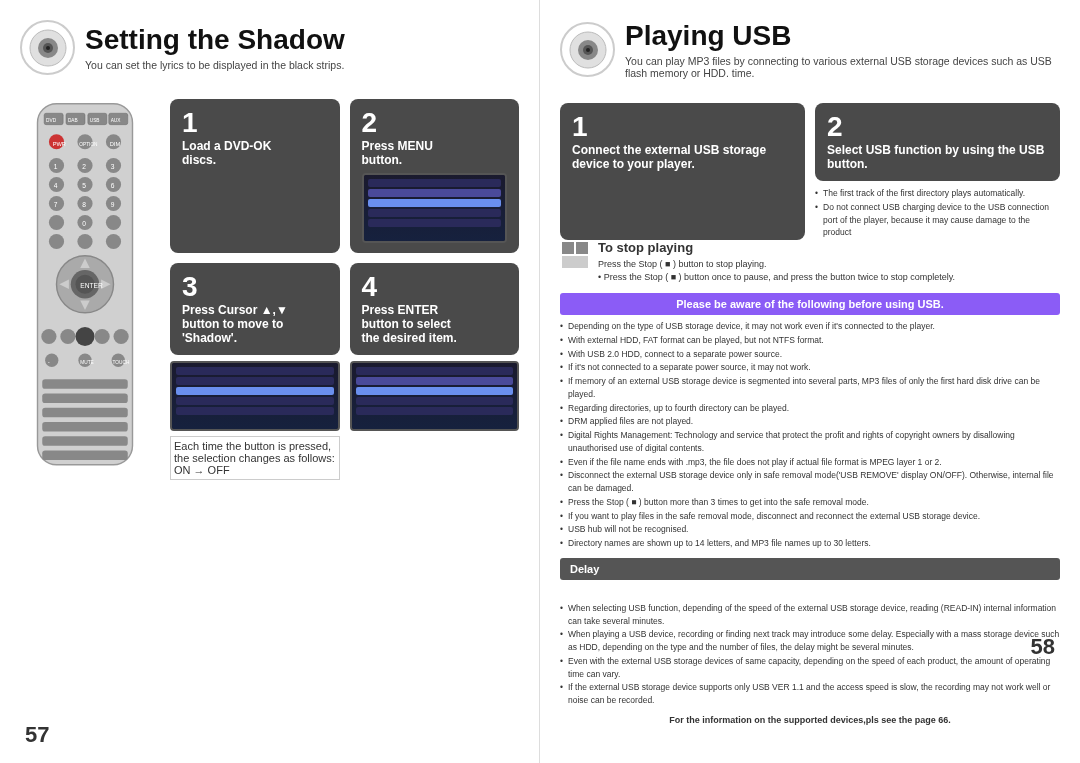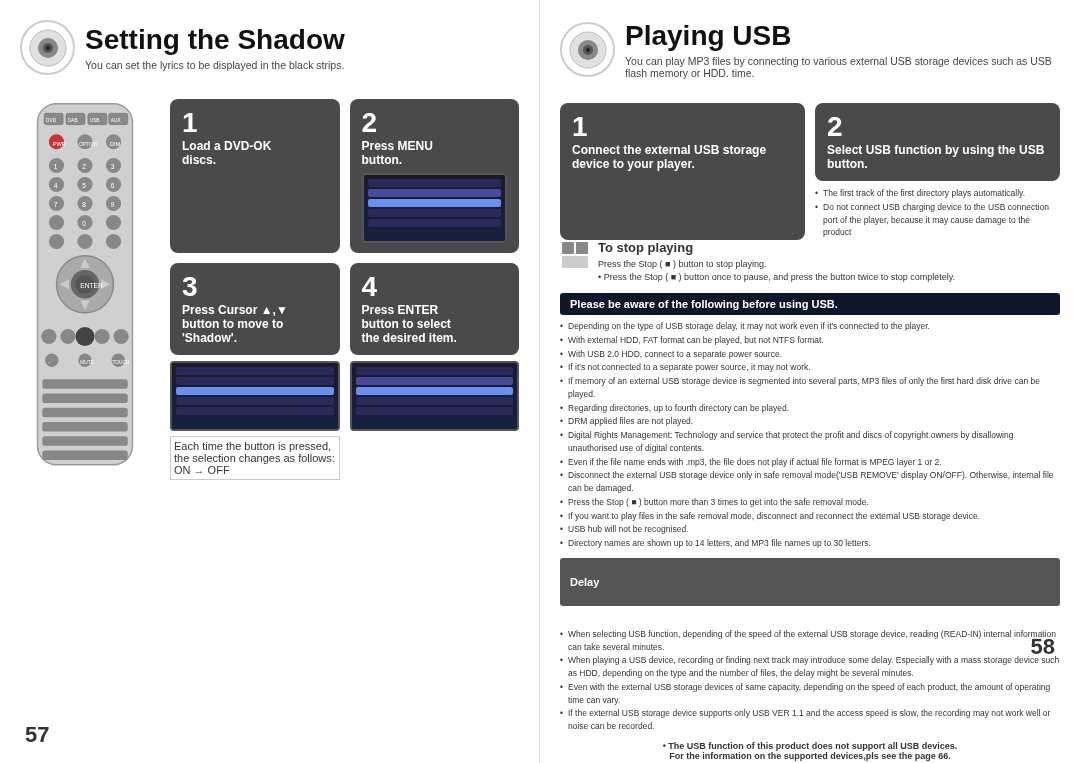--- a/index.html
+++ b/index.html
@@ -199,27 +199,28 @@
       margin-bottom: 3px;
     }
     .stop-text {
       font-size: 9px;
       color: #333;
       line-height: 1.4;
     }
 
     
     .warning-box {
-      background: #0f172a;
+      background: #8b5cf6;
       color: #fff;
       padding: 5px 10px;
       border-radius: 3px;
       margin-top: 10px;
       font-size: 11px;
       font-weight: bold;
+      text-align: center;
     }
 
     
     .bullet-list {
       margin-top: 5px;
       font-size: 8.5px;
       color: #333;
       line-height: 1.5;
     }
     .bullet-list li {
@@ -231,21 +232,21 @@
     .bullet-list li::before {
       content: "•";
       position: absolute;
       left: 0;
     }
 
     
     .delay-box {
       background: #555;
       color: #fff;
-      padding: 18px 10px;
+      padding: 5px 10px;
       border-radius: 3px;
       margin-top: 8px;
       font-size: 11px;
       font-weight: bold;
     }
     .delay-content {
       margin-top: 22px;
       font-size: 8.5px;
       color: #333;
       line-height: 1.5;
@@ -528,43 +529,42 @@
       <div class="stop-title">To stop playing</div>
       <div class="stop-text">
         Press the Stop ( ■ ) button to stop playing.<br>
         • Press the Stop ( ■ ) button once to pause, and press the button twice to stop completely.
       </div>
     </div>
   </div>
 
   <div class="warning-box">Please be aware of the following before using USB.</div>
   <ul class="bullet-list">
-    <li>Depending on the type of USB storage delay, it may not work even if it's connected to the player.</li>
+    <li>Depending on the type of USB storage device, it may not work even if it's connected to the player.</li>
     <li>With external HDD, FAT format can be played, but not NTFS format.</li>
     <li>With USB 2.0 HDD, connect to a separate power source.</li>
     <li>If it's not connected to a separate power source, it may not work.</li>
     <li>If memory of an external USB storage device is segmented into several parts, MP3 files of only the first hard disk drive can be played.</li>
     <li>Regarding directories, up to fourth directory can be played.</li>
     <li>DRM applied files are not played.</li>
-    <li>Digital Rights Management: Technology and service that protect the profit and discs of copyright owners by disallowing unauthorised use of digital contents.</li>
+    <li>Digital Rights Management: Technology and service that protect the profit and rights of copyright owners by disallowing unauthorised use of digital contents.</li>
     <li>Even if the file name ends with .mp3, the file does not play if actual file format is MPEG layer 1 or 2.</li>
     <li>Disconnect the external USB storage device only in safe removal mode('USB REMOVE' display ON/OFF). Otherwise, internal file can be damaged.</li>
     <li>Press the Stop ( ■ ) button more than 3 times to get into the safe removal mode.</li>
     <li>If you want to play files in the safe removal mode, disconnect and reconnect the external USB storage device.</li>
     <li>USB hub will not be recognised.</li>
     <li>Directory names are shown up to 14 letters, and MP3 file names up to 30 letters.</li>
   </ul>
 
   <div class="delay-box">Delay</div>
   <ul class="delay-content">
     <li>When selecting USB function, depending of the speed of the external USB storage device, reading (READ-IN) internal information can take several minutes.</li>
     <li>When playing a USB device, recording or finding next track may introduce some delay. Especially with a mass storage device such as HDD, depending on the type and the number of files, the delay might be several minutes.</li>
     <li>Even with the external USB storage devices of same capacity, depending on the speed of each product, the amount of operating time can vary.</li>
     <li>If the external USB storage device supports only USB VER 1.1 and the access speed is slow, the recording may not work well or noise can be recorded.</li>
   </ul>
 
   <div class="bottom-note">
-    <div>• The USB function  of this product does not support all USB devices.</div>
     <div>For the information  on the supported devices,pls see the page 66.</div>
   </div>
 
   <div class="page-number-right">58</div>
 </div>
 
 </body></html>

